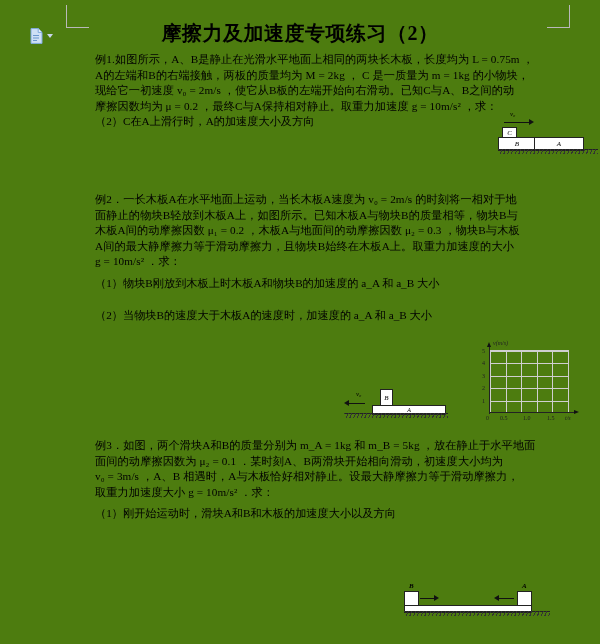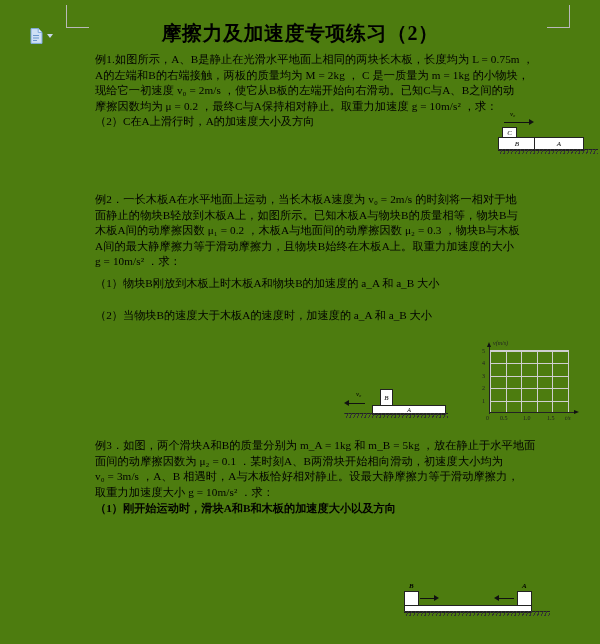--- a/index.html
+++ b/index.html
@@ -116,21 +116,21 @@
       <div class="ln">g = 10m/s² ．求：</div>
       <div class="q" style="margin-top:6px;">（1）物块B刚放到木板上时木板A和物块B的加速度的 a_A 和 a_B 大小</div>
       <div class="q" style="margin-top:16px;">（2）当物块B的速度大于木板A的速度时，加速度的 a_A 和 a_B 大小</div>
     </div>
 
     <div class="prob" style="margin-top:115px;">
       <div class="ln">例3．如图，两个滑块A和B的质量分别为 m_A = 1kg 和 m_B = 5kg ，放在静止于水平地面</div>
       <div class="ln">面间的动摩擦因数为 μ₂ = 0.1 ．某时刻A、B两滑块开始相向滑动，初速度大小均为</div>
       <div class="ln">v₀ = 3m/s ，A、B 相遇时，A与木板恰好相对静止。设最大静摩擦力等于滑动摩擦力，</div>
       <div class="ln">取重力加速度大小 g = 10m/s² ．求：</div>
-      <div class="q" style="font-weight:bold;">（1）刚开始运动时，滑块A和B和木板的加速度大小以及方向</div>
+      <div class="q" style="margin-top:5px;">（1）刚开始运动时，滑块A和B和木板的加速度大小以及方向</div>
     </div>
 
   </div>
 
   <div class="fig" style="left:498px;top:110px;width:102px;height:48px;">
 
     <span class="lbl" style="left:12px;top:0px;">v₀</span>
     <div class="arrow-line" style="left:6px;top:12px;width:26px;"></div>
     <div class="arrow-head r" style="left:31px;top:9px;"></div>
 

